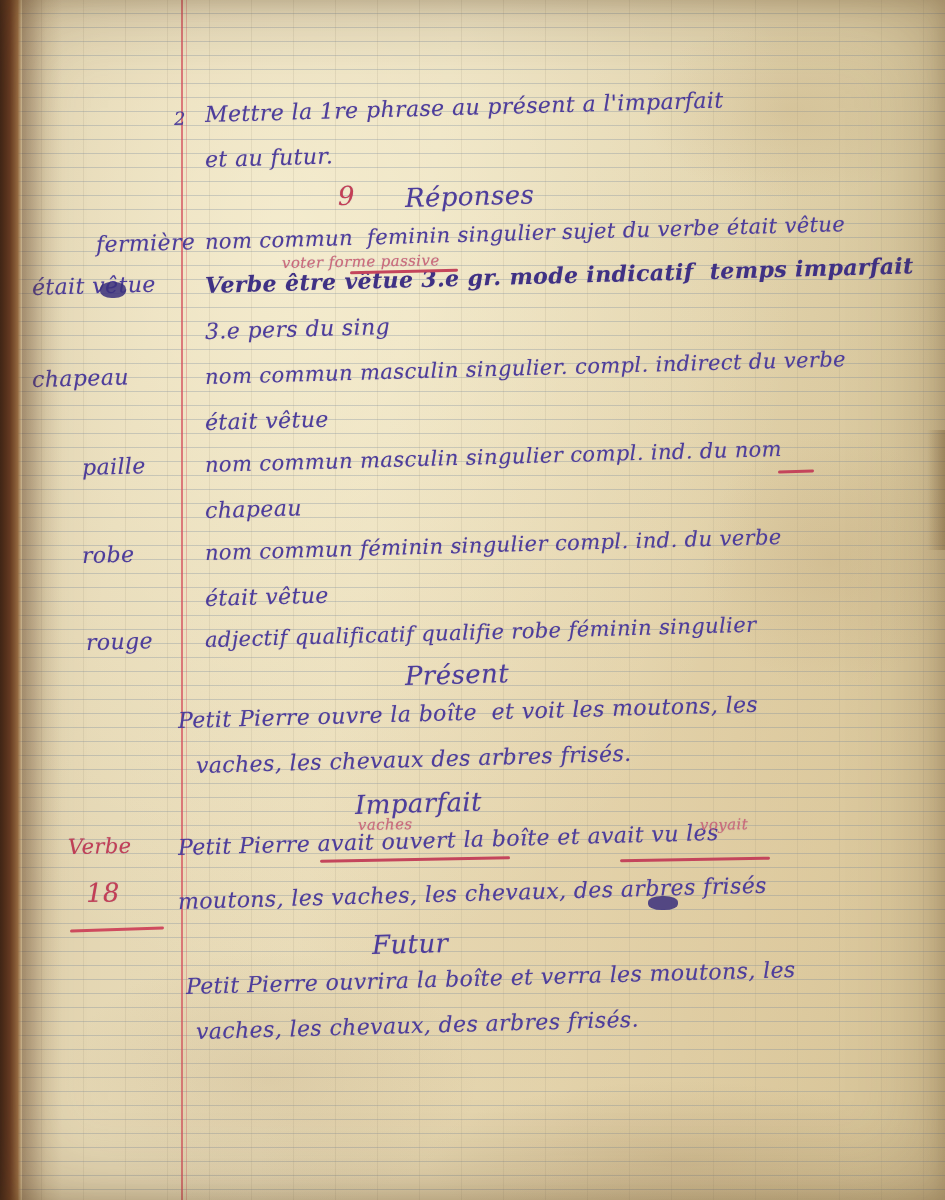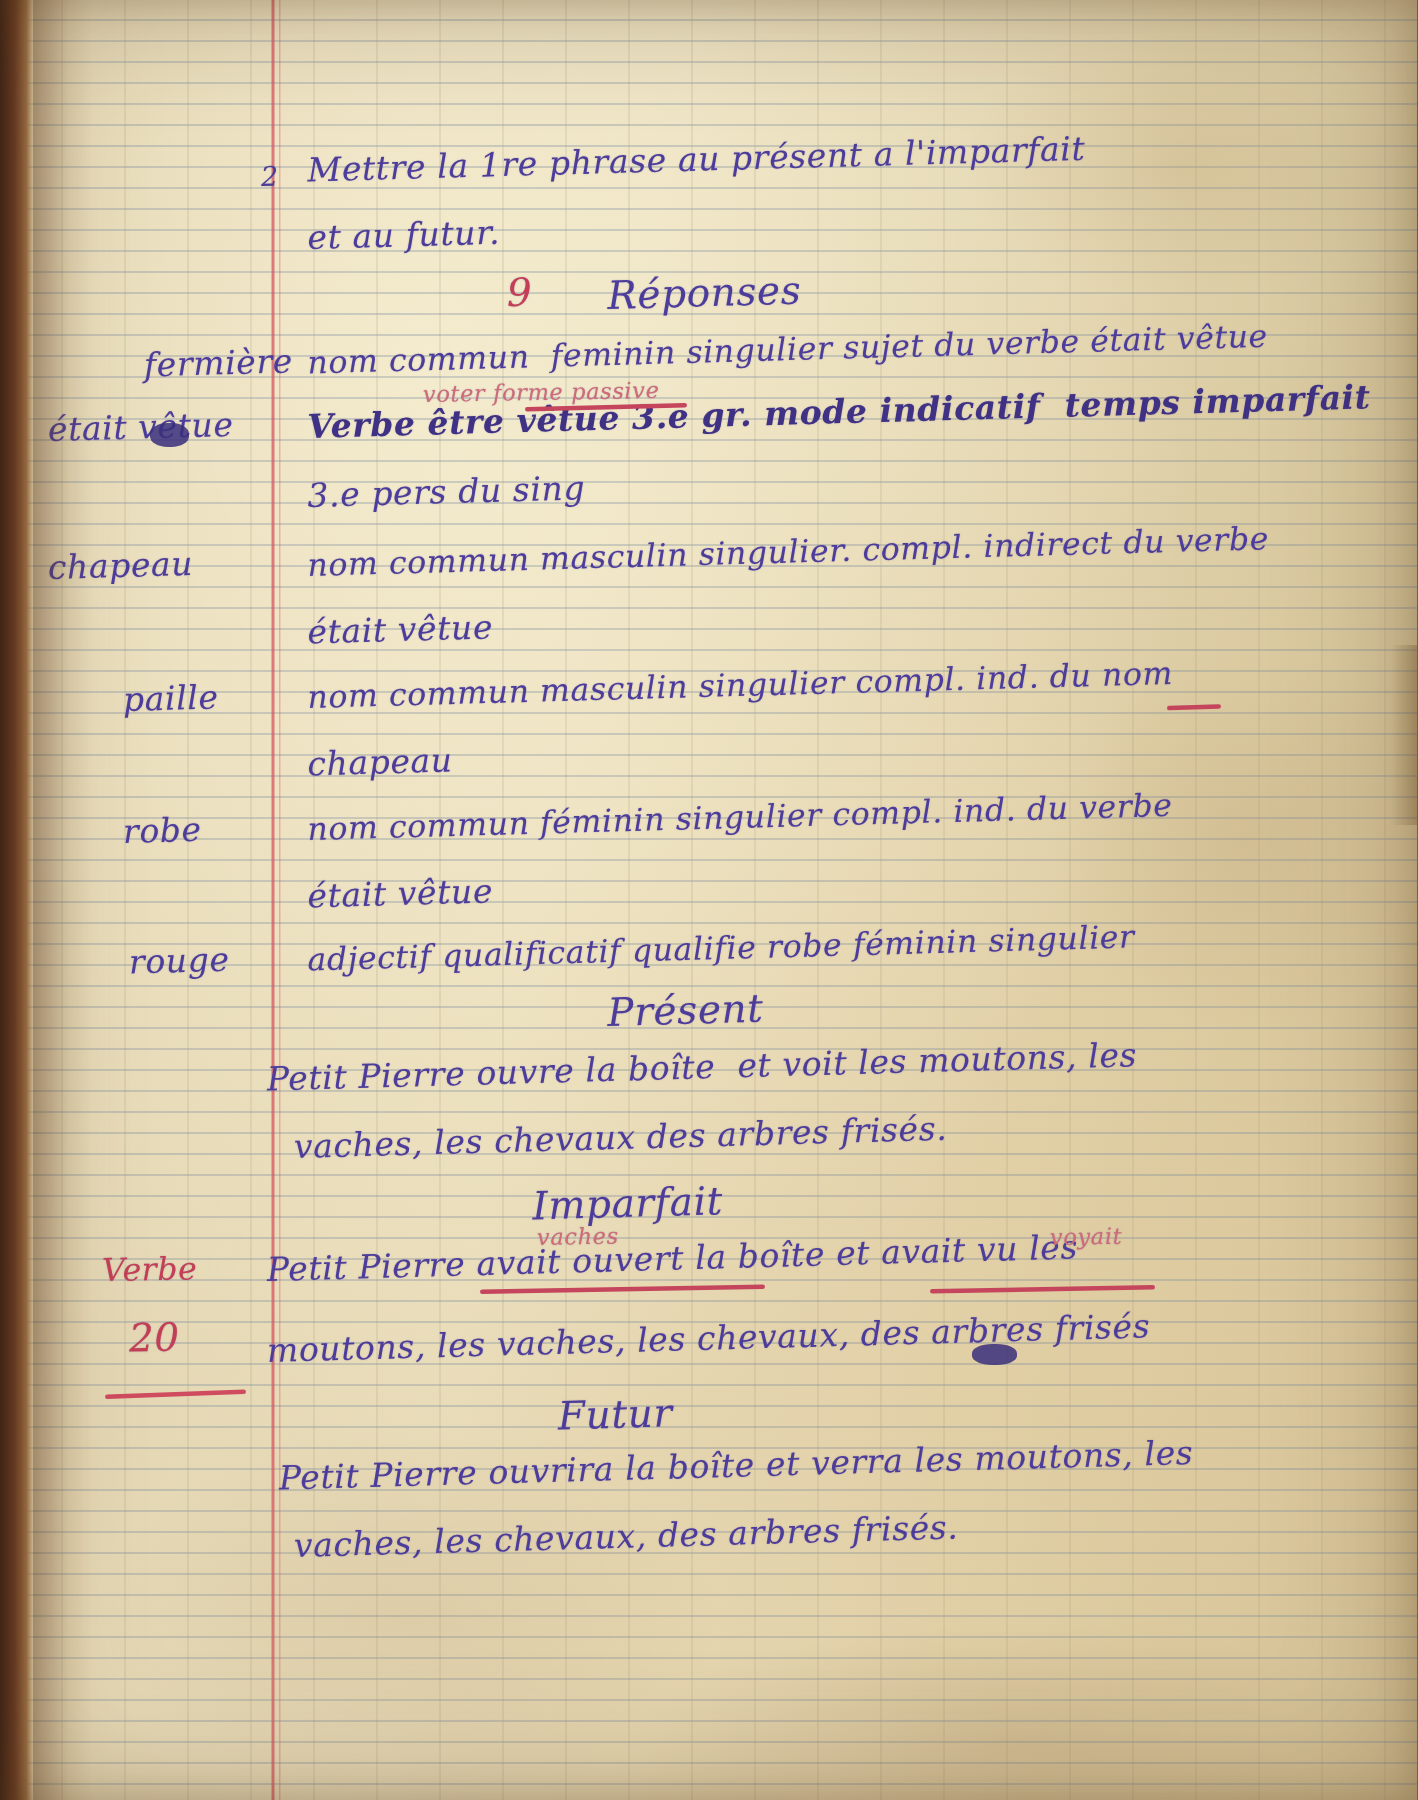--- a/index.html
+++ b/index.html
@@ -195,21 +195,21 @@
 
   <div class="hw ink-violet tilt1" style="left:86px; top:631px;">rouge</div>
   <div class="hw ink-violet tilt1" style="left:205px; top:629px; font-size:21px;">adjectif qualificatif qualifie robe féminin singulier</div>
 
   <div class="hw ink-violet big tilt1" style="left:405px; top:663px;">Présent</div>
   <div class="hw ink-violet tilt1" style="left:178px; top:709px;">Petit Pierre ouvre la boîte  et voit les moutons, les</div>
   <div class="hw ink-violet tilt1" style="left:196px; top:754px;">vaches, les chevaux des arbres frisés.</div>
 
   <div class="hw ink-violet big tilt1" style="left:355px; top:792px;">Imparfait</div>
   <div class="hw ink-red tilt3" style="left:68px; top:836px; font-size:21px;">Verbe</div>
-  <div class="hw ink-red big tilt3" style="left:86px; top:880px;">20</div>
+  <div class="hw ink-red big tilt3" style="left:86px; top:880px;">18</div>
   <div class="underline-red" style="left:70px; top:928px; width:94px; transform:rotate(-2deg);"></div>
 
   <div class="hw ink-violet tilt1" style="left:178px; top:836px;">Petit Pierre avait ouvert la boîte et avait vu les</div>
   <div class="hw ink-red-light tiny tilt3" style="left:358px; top:818px;">vaches</div>
   <div class="hw ink-red-light tiny tilt3" style="left:700px; top:818px;">voyait</div>
   <div class="strike-red" style="left:320px; top:858px; width:190px; transform:rotate(-1deg);"></div>
   <div class="strike-red" style="left:620px; top:858px; width:150px; transform:rotate(-1deg);"></div>
   <div class="hw ink-violet tilt1" style="left:178px; top:890px;">moutons, les vaches, les chevaux, des arbres frisés</div>
   <div class="blot" style="left:648px; top:896px; width:30px; height:14px;"></div>
 

